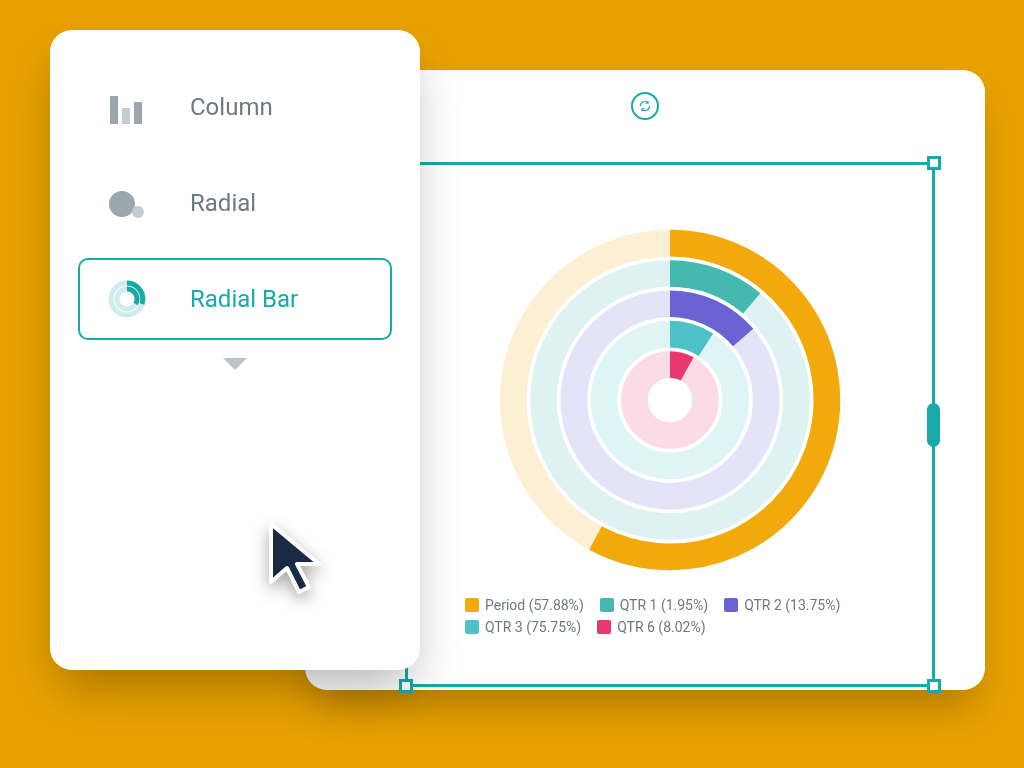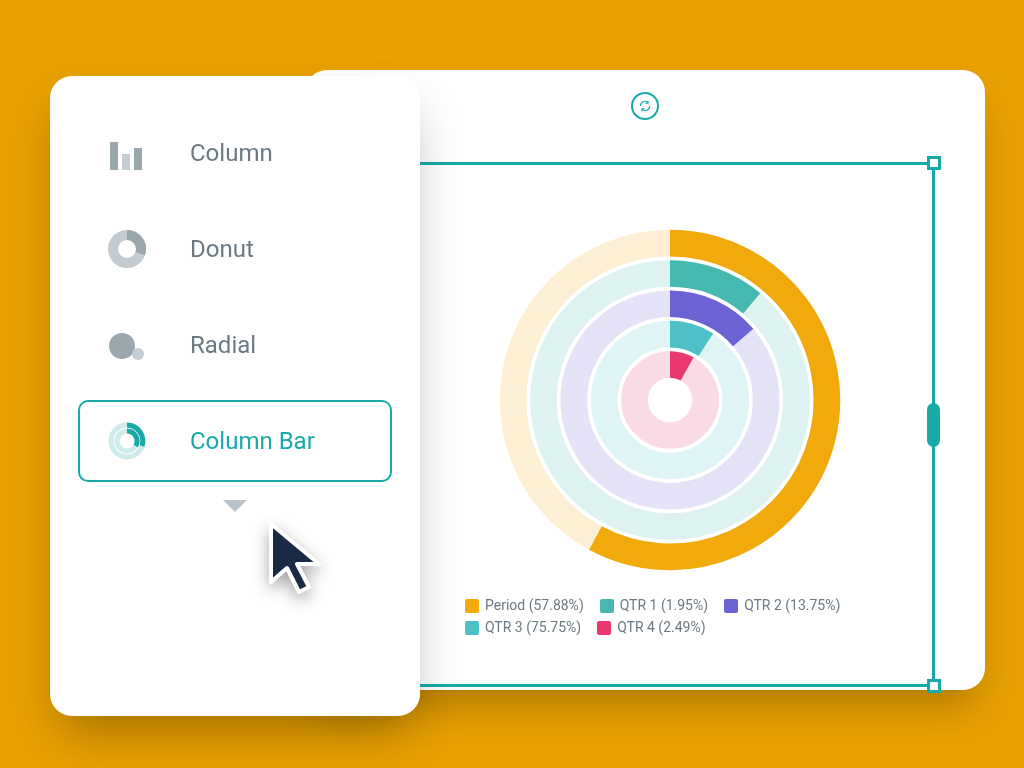--- a/index.html
+++ b/index.html
@@ -89,21 +89,21 @@
     width: 410px;
     display: flex;
     flex-wrap: wrap;
     gap: 6px 16px;
     justify-content: flex-start;
     font-size: 14px;
     color: #6b7a82;
   }
   .legend-item {
     display: inline-flex;
-    align-items: flex-end;
+    align-items: center;
     gap: 6px;
     white-space: nowrap;
   }
   .swatch {
     width: 14px; height: 14px;
     border-radius: 2px;
     flex-shrink: 0;
   }
 
   
@@ -113,21 +113,20 @@
     left: 50px;
     width: 370px;
     height: 640px;
     background: #ffffff;
     border-radius: 22px;
     padding: 36px 28px 20px 28px;
     box-shadow: 0 25px 50px -10px rgba(0,0,0,0.30);
     display: flex;
     flex-direction: column;
     gap: 14px;
-    margin-top: 46px;
   }
 
   .picker-option {
     display: flex;
     align-items: center;
     gap: 40px;
     padding: 16px 24px;
     border-radius: 10px;
     border: 2px solid transparent;
     font-size: 24px;
@@ -215,71 +214,62 @@
           <span class="legend-item">
             <span class="swatch" style="background: rgb(107, 98, 211);"></span>
             <span>QTR 2 (13.75%)</span>
           </span>
           <span class="legend-item">
             <span class="swatch" style="background: rgb(78, 192, 200);"></span>
             <span>QTR 3 (75.75%)</span>
           </span>
           <span class="legend-item">
             <span class="swatch" style="background: rgb(233, 56, 111);"></span>
-            <span>QTR 4 (2.49%)</span>
+            <span>QTR 6 (8.02%)</span>
           </span>
         </div>
     </div>
   </div>
 </div>
 
 <div class="picker">
 
   <div class="picker-option">
     <span class="icon">
       <svg width="42" height="42" viewBox="0 0 42 42">
         <rect x="4" y="10" width="8" height="28" fill="#9aa7ad"></rect>
         <rect x="16" y="22" width="8" height="16" fill="#c5ccd1"></rect>
         <rect x="28" y="16" width="8" height="22" fill="#9aa7ad"></rect>
       </svg>
     </span>
     <span>Column</span>
   </div>
 
 
-  <div class="picker-option">
-    <span class="icon">
-      <svg width="42" height="42" viewBox="0 0 42 42">
-        <circle cx="21" cy="21" r="14" fill="none" stroke="#c5ccd1" stroke-width="10"></circle>
-        <path d="M21 7 A14 14 0 0 1 34.2 25.6" fill="none" stroke="#9aa7ad" stroke-width="10"></path>
-      </svg>
-    </span>
-    <span>Donut</span>
-  </div>
 
   <div class="picker-option">
     <span class="icon">
       <svg width="42" height="42" viewBox="0 0 42 42">
         <circle cx="16" cy="22" r="13" fill="#9aa7ad"></circle>
         <circle cx="32" cy="30" r="6" fill="#c5ccd1"></circle>
       </svg>
     </span>
     <span>Radial</span>
   </div>
 
   <div class="picker-option selected">
     <span class="icon">
       <svg width="42" height="42" viewBox="0 0 42 42">
         <circle cx="21" cy="21" r="16" fill="none" stroke="#cdeceb" stroke-width="5"></circle>
         <circle cx="21" cy="21" r="10" fill="none" stroke="#cdeceb" stroke-width="5"></circle>
         <path d="M21 5 A16 16 0 0 1 36 26" fill="none" stroke="#18a9a9" stroke-width="5"></path>
         <path d="M21 11 A10 10 0 0 1 29.7 26" fill="none" stroke="#18a9a9" stroke-width="5"></path>
       </svg>
     </span>
-    <span>Column Bar</span>
+    <span>Radial Bar</span>
   </div>
 
   <div class="more-caret"></div>
 </div>
 
 <svg class="cursor-overlay" width="70" height="80" viewBox="0 0 70 80">
   <path d="M6 4 L6 62 L22 48 L34 72 L44 67 L32 44 L54 44 Z" fill="#1b2a44" stroke="#ffffff" stroke-width="4" stroke-linejoin="round"></path>
 </svg>
 
 </body></html>

